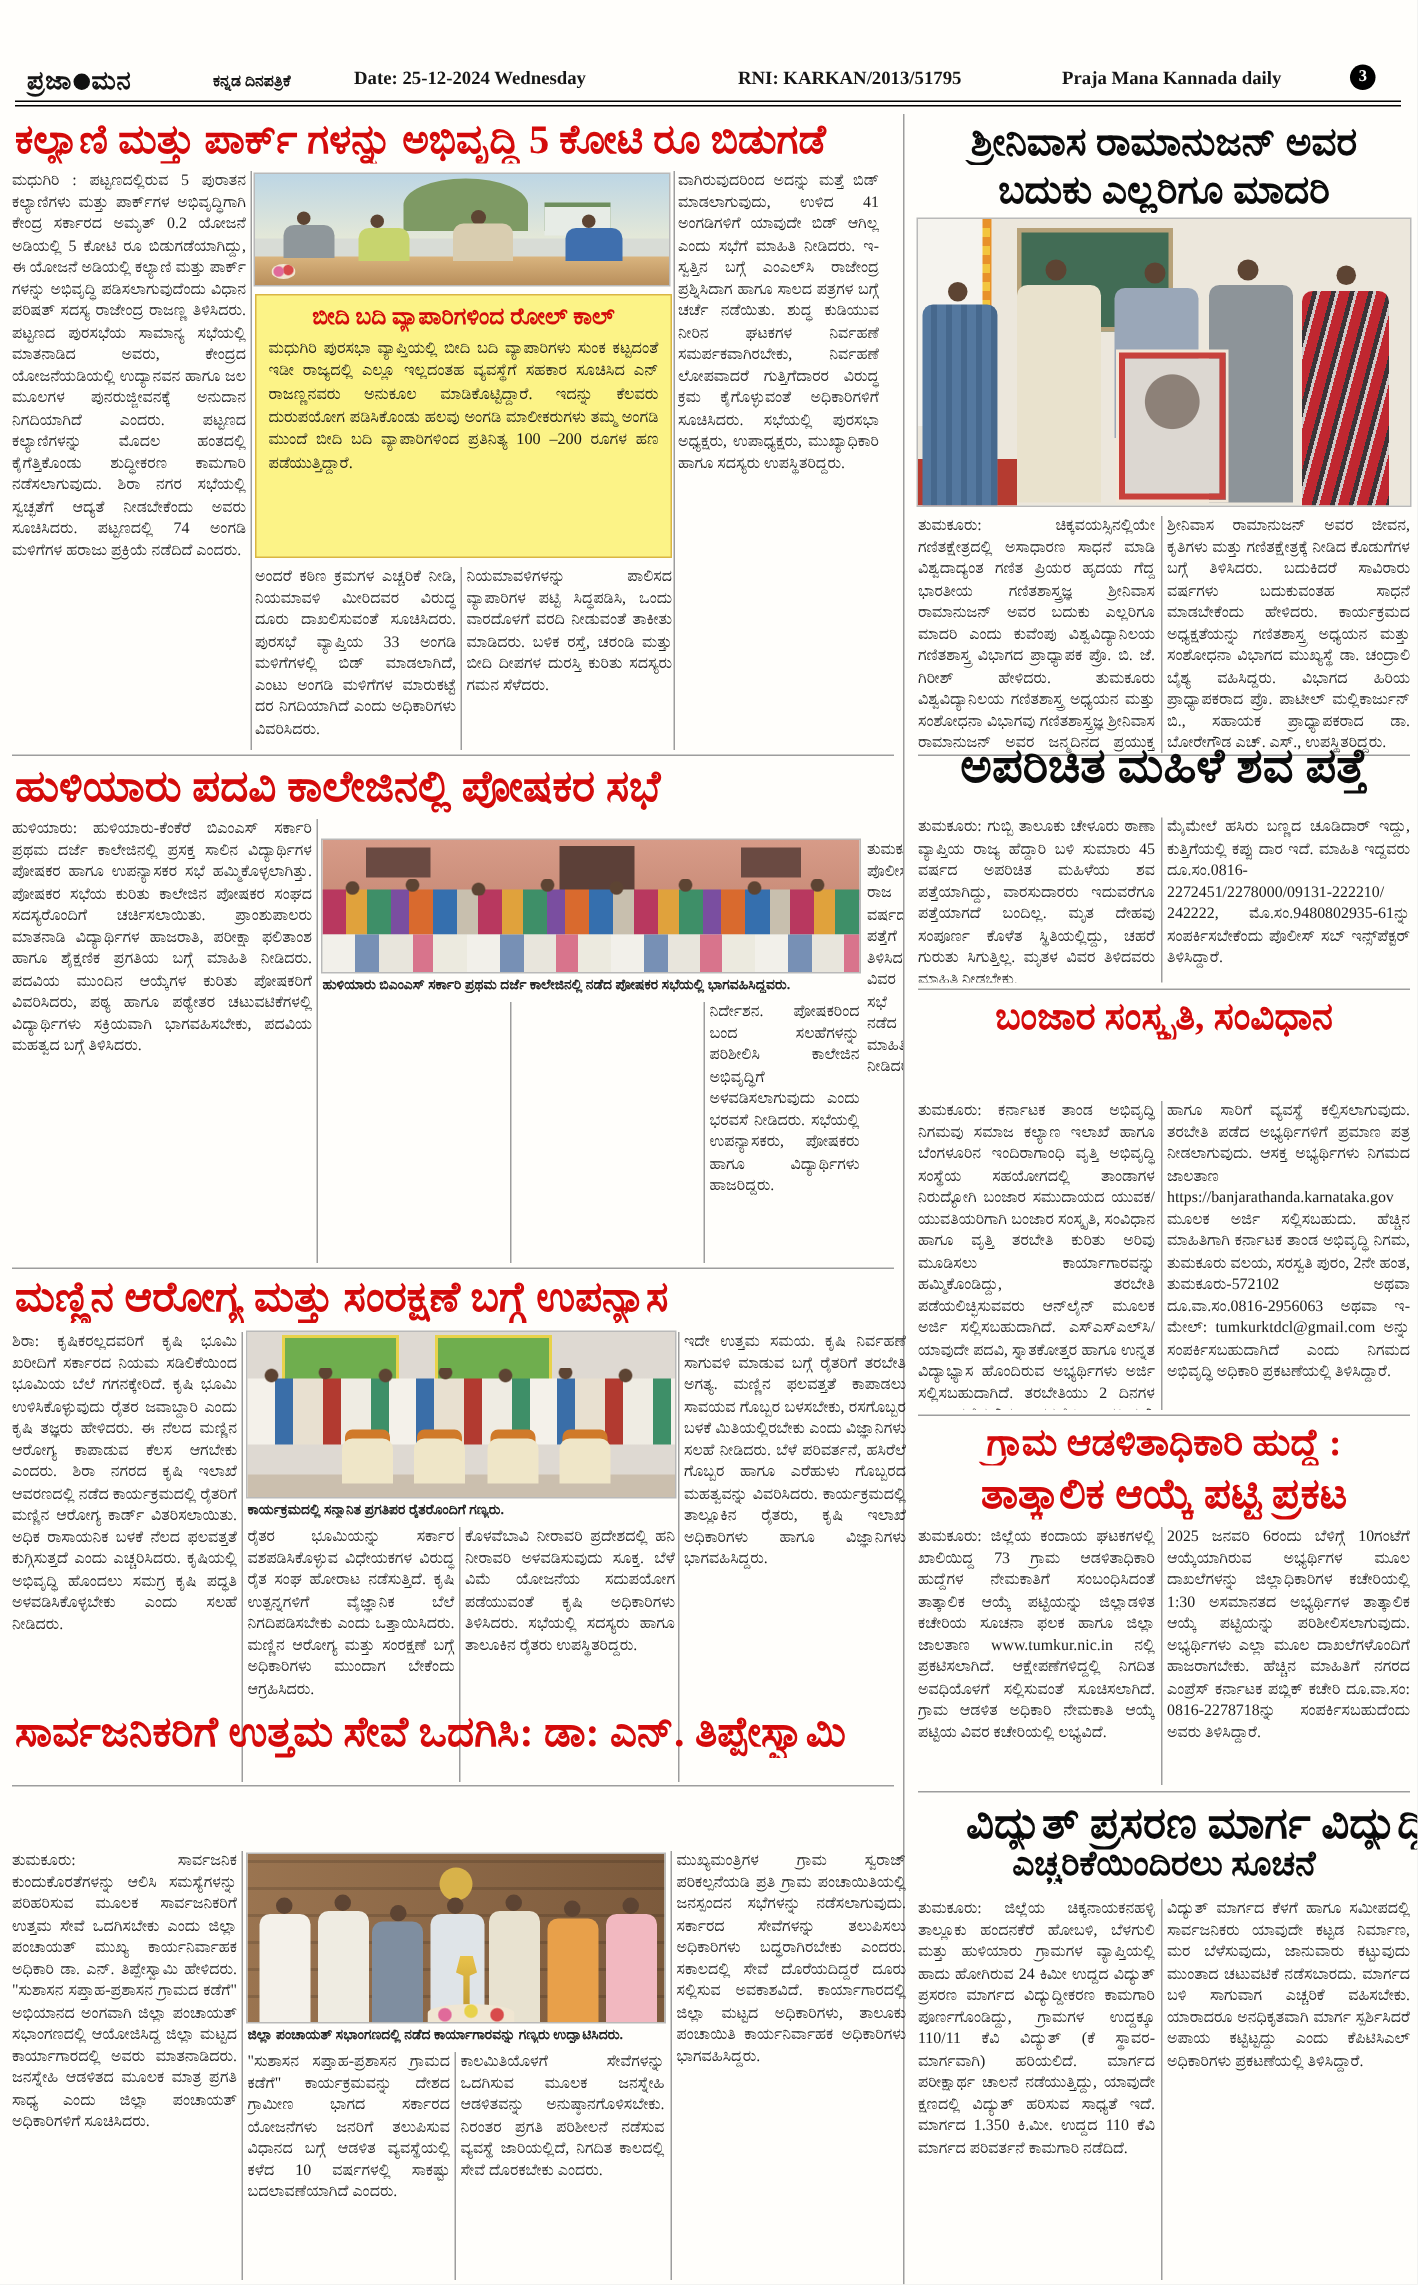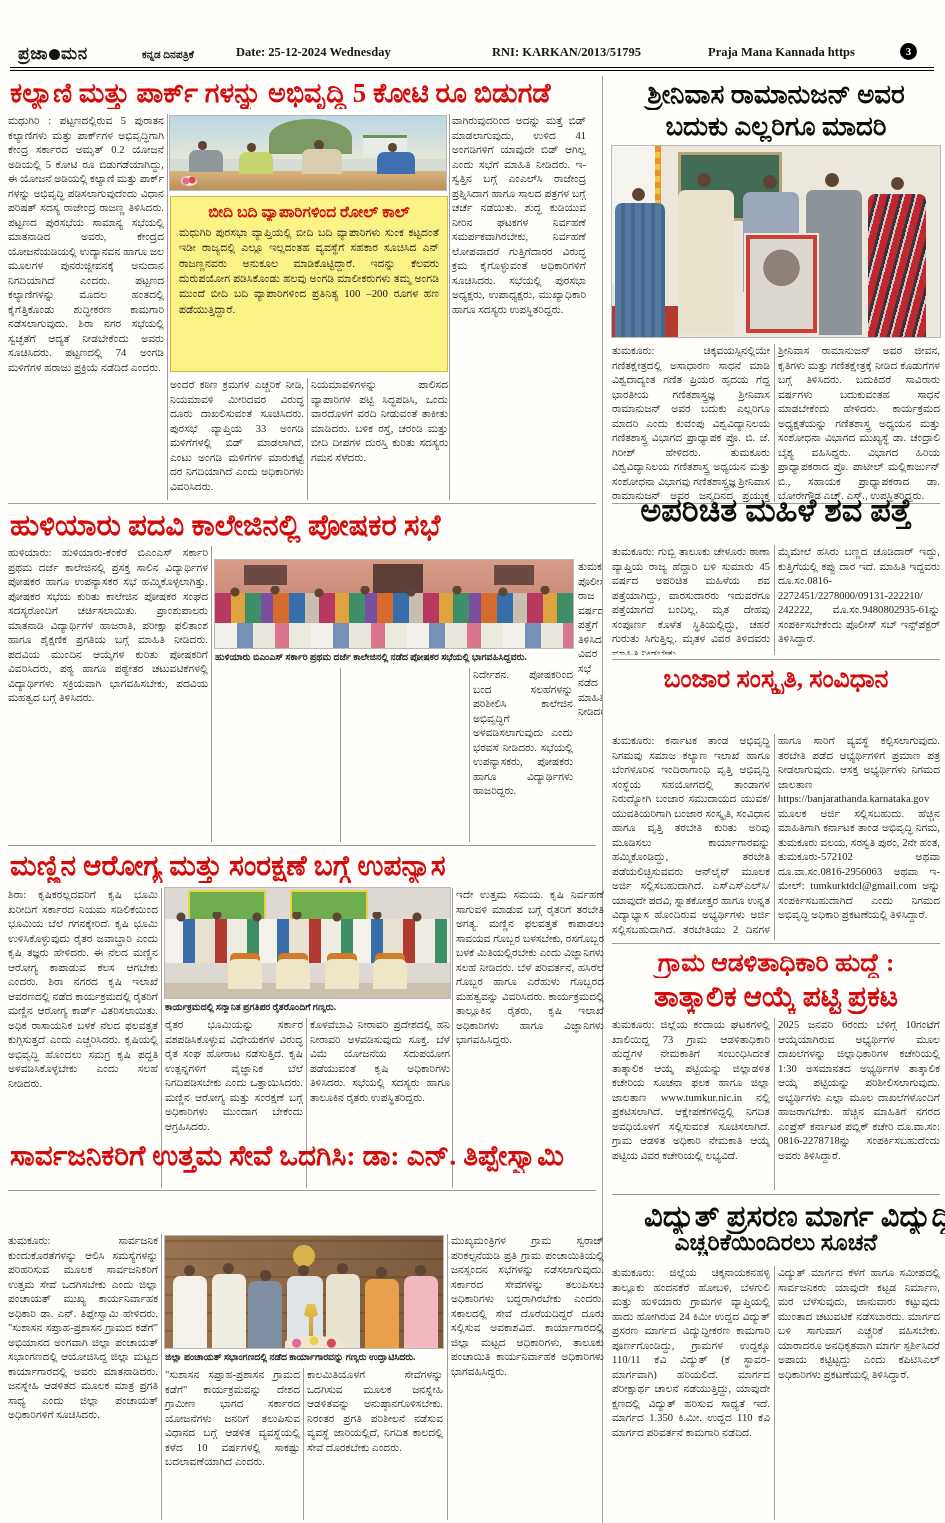--- a/index.html
+++ b/index.html
@@ -36,21 +36,21 @@
 </head>
 <body>
 
 <div class="page">
 
   <div class="hdr">
     <div class="logo-main"><span>ಪ್ರಜಾ</span><span class="emb"></span><span>ಮನ</span></div>
     <div class="logo-sub">ಕನ್ನಡ ದಿನಪತ್ರಿಕೆ</div>
     <div class="hmeta" style="left:226px;">Date: 25-12-2024 Wednesday</div>
     <div class="hmeta" style="left:482px;">RNI: KARKAN/2013/51795</div>
-    <div class="hmeta" style="left:698px;">Praja Mana Kannada https</div>
+    <div class="hmeta" style="left:698px;">Praja Mana Kannada daily</div>
     <div class="pgc">3</div>
   </div>
 
   <div class="vr" style="left:602px;top:76px;height:1447px;"></div>
   <div class="hr" style="left:8px;top:503px;width:588px;"></div>
   <div class="hr" style="left:8px;top:845px;width:588px;"></div>
   <div class="hr" style="left:8px;top:1190px;width:588px;"></div>
   <div class="hr" style="left:612px;top:503px;width:328px;"></div>
   <div class="hr" style="left:612px;top:659px;width:328px;"></div>
   <div class="hr" style="left:612px;top:943px;width:328px;"></div>

